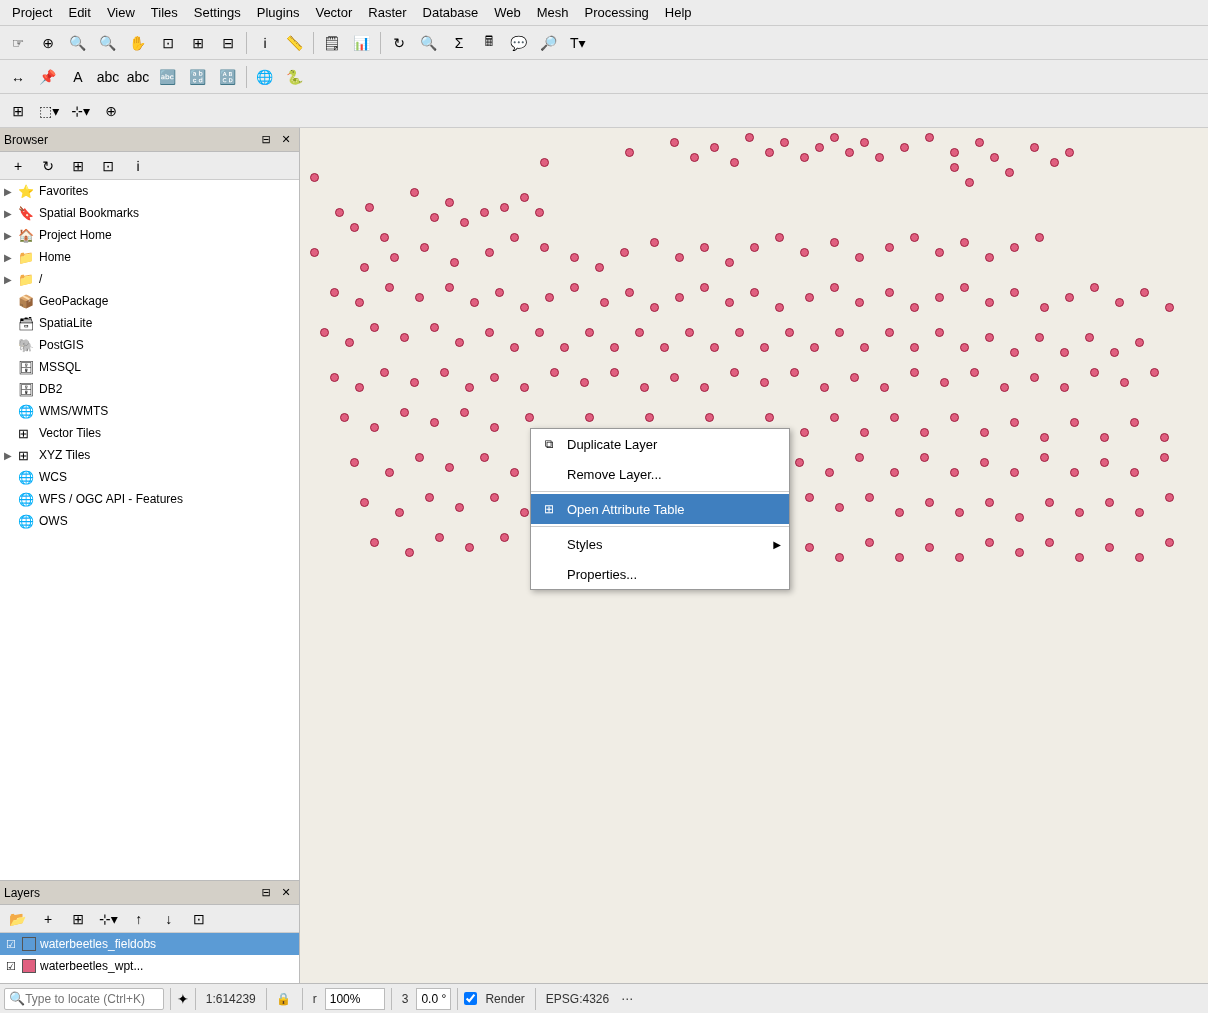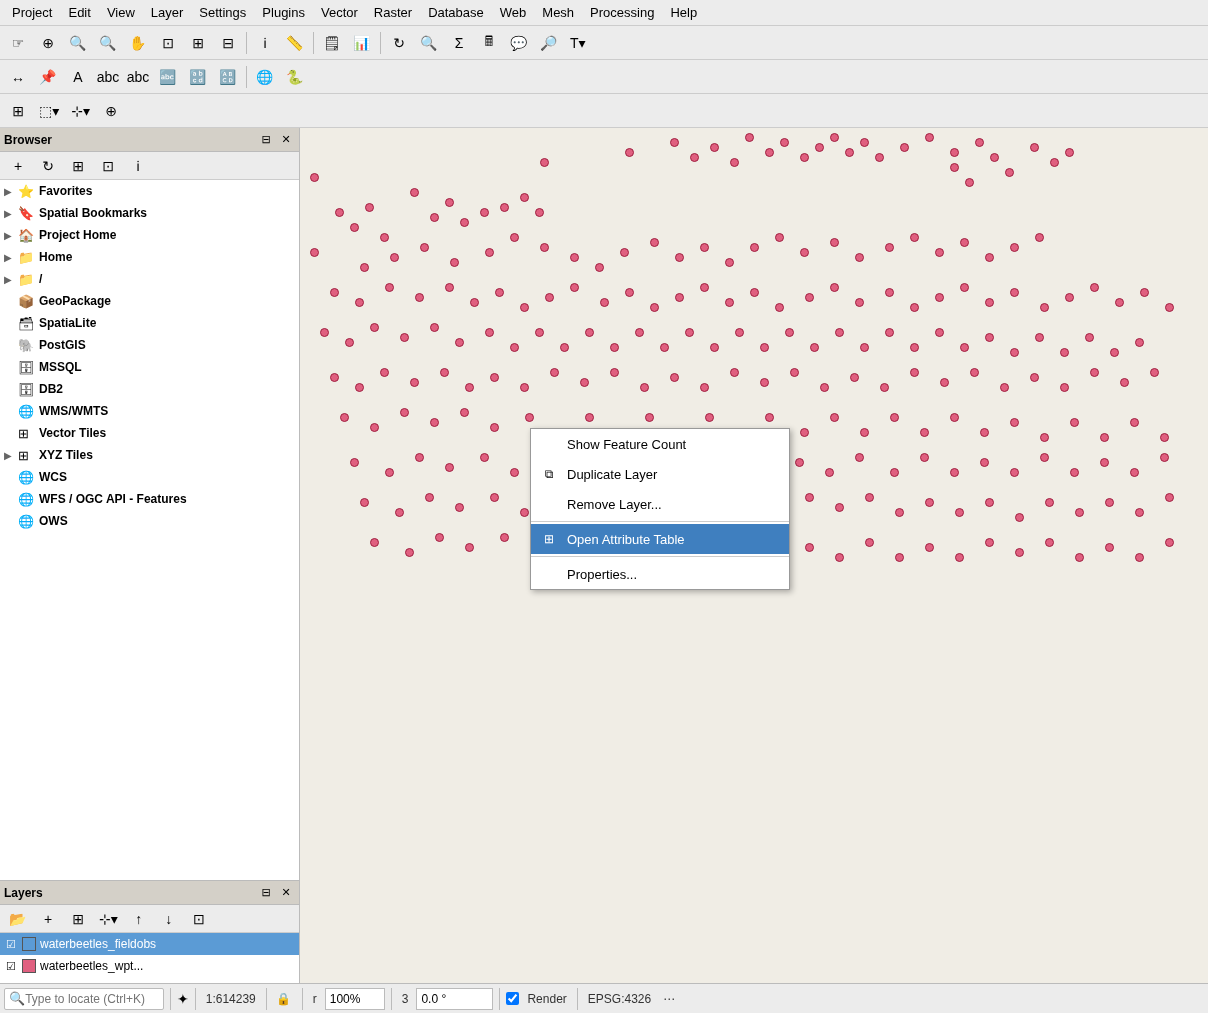--- a/index.html
+++ b/index.html
@@ -38,39 +38,39 @@
     .left-panel {
       width: 300px; display: flex; flex-direction: column;
       border-right: 1px solid #bbb; background: #f5f5f5;
     }
 
     
     .panel-header {
       display: flex; align-items: center; justify-content: space-between;
       background: #d4d0c8; border-bottom: 1px solid #bbb; padding: 2px 4px; height: 24px;
     }
-    .panel-title { font-weight: bold; font-size: 12px; }
+    .panel-title { font-weight: normal; font-size: 12px; }
     .panel-icons { display: flex; gap: 2px; }
     .panel-icon-btn { width: 18px; height: 18px; cursor: pointer; display: flex; align-items: center; justify-content: center; font-size: 11px; }
 
     .panel-toolbar {
       display: flex; align-items: center; gap: 2px;
       background: #ececec; border-bottom: 1px solid #ccc; padding: 2px 4px; height: 28px;
     }
 
     .browser-tree {
       overflow-y: auto; flex: 1; background: #fff;
     }
     .tree-item {
       display: flex; align-items: center; padding: 2px 4px; cursor: pointer;
       white-space: nowrap; height: 22px;
     }
     .tree-arrow { width: 14px; font-size: 10px; color: #666; flex-shrink: 0; }
     .tree-icon { width: 18px; margin-right: 3px; font-size: 13px; flex-shrink: 0; }
-    .tree-label { font-size: 12px; font-weight: bold; }
+    .tree-label { font-size: 12px; }
 
     
     .layers-panel {
       border-top: 1px solid #bbb;
     }
     .layers-tree { background: #fff; min-height: 80px; }
     .layer-item {
       display: flex; align-items: center; padding: 2px 6px; height: 22px; cursor: pointer;
     }
     .layer-item.selected { background: #5b9bd5; color: #fff; }
@@ -123,21 +123,21 @@
     }
     .search-bar input { border: none; outline: none; font-size: 12px; width: 100%; }
   </style>
 </head>
 <body>
 
 <div class="menubar">
   <div class="menubar-item">Project</div>
   <div class="menubar-item">Edit</div>
   <div class="menubar-item">View</div>
-  <div class="menubar-item">Layer</div>
+  <div class="menubar-item">Tiles</div>
   <div class="menubar-item">Settings</div>
   <div class="menubar-item">Plugins</div>
   <div class="menubar-item">Vector</div>
   <div class="menubar-item">Raster</div>
   <div class="menubar-item">Database</div>
   <div class="menubar-item">Web</div>
   <div class="menubar-item">Mesh</div>
   <div class="menubar-item">Processing</div>
   <div class="menubar-item">Help</div>
 </div>
@@ -317,26 +317,26 @@
             <div class="layer-color" style="background:#e06080;border:1px solid #555;"></div>
             <span class="layer-name">waterbeetles_wpt...</span>
           </div>
         </div>
     </div>
   </div>
 
   <div class="map-area" id="map-area">
 
     <div class="context-menu" style="left: 230px; top: 300px;" id="context-menu">
-    <div class="ctx-item">Show Feature Count</div>
         <div class="ctx-item"><span class="ctx-icon">⧉</span>Duplicate Layer</div>
         <div class="ctx-item">Remove Layer...</div>
         <div class="ctx-separator"></div>
         <div class="ctx-item highlighted"><span class="ctx-icon">⊞</span>Open Attribute Table</div>
         <div class="ctx-separator"></div>
+        <div class="ctx-item has-submenu">Styles</div>
         <div class="ctx-item">Properties...</div>
       </div>
   <div class="map-dot" style="left: 35px; top: 80px;"></div>
       <div class="map-dot" style="left: 50px; top: 95px;"></div>
       <div class="map-dot" style="left: 65px; top: 75px;"></div>
       <div class="map-dot" style="left: 110px; top: 60px;"></div>
       <div class="map-dot" style="left: 130px; top: 85px;"></div>
       <div class="map-dot" style="left: 145px; top: 70px;"></div>
       <div class="map-dot" style="left: 80px; top: 105px;"></div>
       <div class="map-dot" style="left: 160px; top: 90px;"></div>
@@ -614,20 +614,20 @@
   <span style="font-size:14px">✦</span>
   <div class="tb-sep"></div>
   <span class="status-item">1:614239</span>
   <div class="tb-sep"></div>
   <span class="status-item">🔒</span>
   <div class="tb-sep"></div>
   <span class="status-item">r</span>
   <input type="text" class="status-input" style="width: 60px;" value="100%">
   <div class="tb-sep"></div>
   <span class="status-item">3</span>
-  <input type="text" class="status-input" style="width: 77px;" value="0.0 °">
+  <input type="text" class="status-input" style="width: 35px;" value="0.0 °">
   <div class="tb-sep"></div>
   <input type="checkbox" checked="" style="">
   <span class="status-item">Render</span>
   <div class="tb-sep"></div>
   <span class="status-item">EPSG:4326</span>
   <span class="status-item">⋯</span>
 </div>
 
 </body></html>

